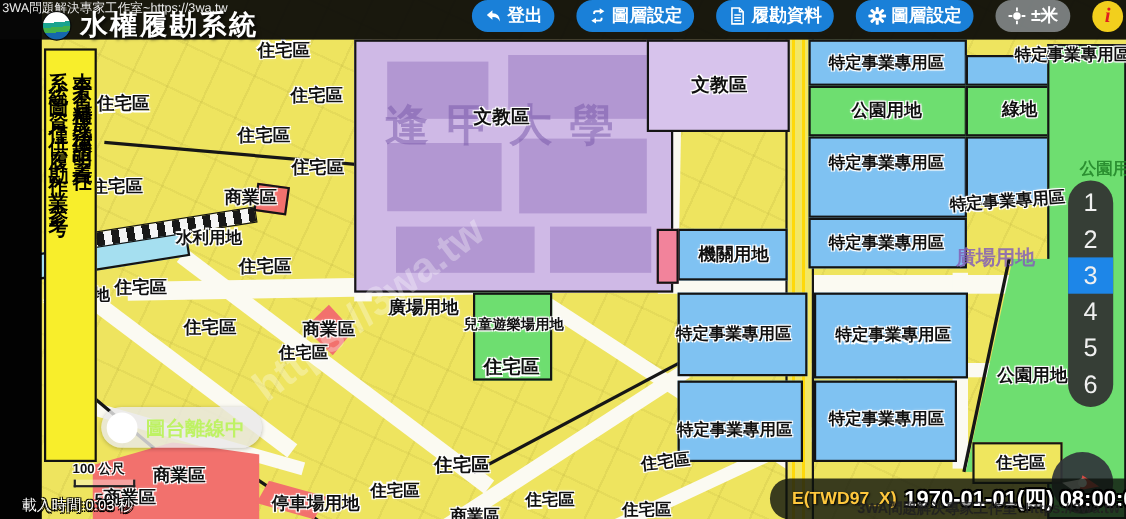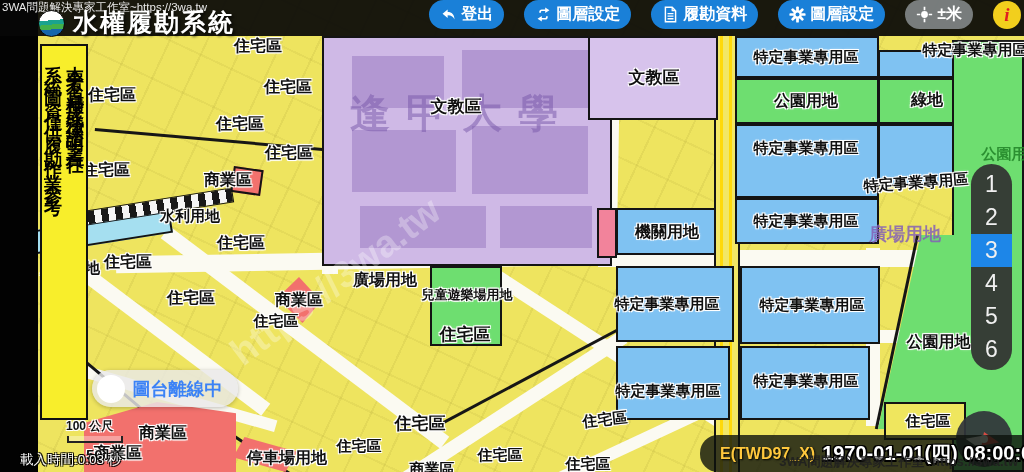--- a/index.html
+++ b/index.html
@@ -51,21 +51,21 @@
               border:2px solid #111;z-index:30;display:flex;flex-direction:row;justify-content:center;
               padding-top:5px;}
   .vcol{writing-mode:vertical-rl;text-orientation:upright;font-size:18px;font-weight:600;color:#000;
         line-height:22px;}
   .vcol.c1{letter-spacing:12px;}
   .vcol.c2{letter-spacing:7px;}
   
   .offline{position:absolute;left:92px;top:370px;width:146px;height:37px;border-radius:19px;z-index:40;
            background:rgba(233,233,233,.82);display:flex;align-items:center;box-shadow:0 1px 4px rgba(0,0,0,.25);}
   .offline .dot{width:28px;height:28px;border-radius:50%;background:#fff;margin-left:5px;flex:none;}
-  .offline .txt{flex:1;text-align:center;font-size:18px;font-weight:700;color:#3b82f6;padding-right:8px;}
+  .offline .txt{flex:1;text-align:center;font-size:18px;font-weight:700;color:#bef264;padding-right:8px;}
   
   .scale-label{position:absolute;left:66px;top:418px;z-index:40;font-size:12px;font-weight:700;color:#111;
                text-shadow:-1px -1px 0 #fff,1px 1px 0 #fff,1px -1px 0 #fff,-1px 1px 0 #fff;}
   .scale-bar{position:absolute;left:67px;top:436px;width:56px;height:7px;border:2px solid #222;border-top:none;
              background:rgba(255,255,255,.35);z-index:40;}
   .scale-tick{position:absolute;left:86px;top:446px;z-index:40;font-size:15px;font-weight:700;color:#111;
               text-shadow:-1px -1px 0 #fff,1px 1px 0 #fff;}
   .loadtime{position:absolute;left:4px;top:451px;z-index:57;font-size:13.5px;font-weight:400;color:#fff;
             text-shadow:1px 1px 0 #000,-1px -1px 0 #000,1px -1px 0 #000,-1px 1px 0 #000;padding-left:16px;}
   

